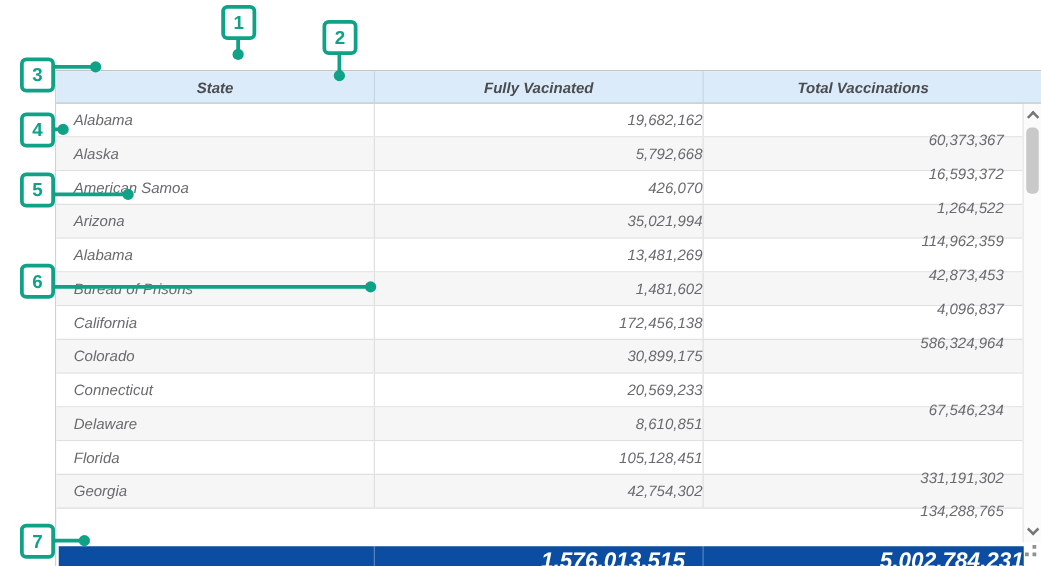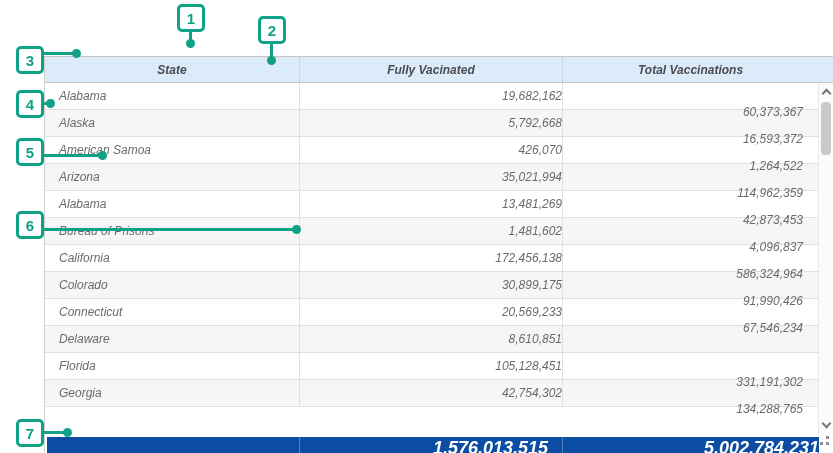--- a/index.html
+++ b/index.html
@@ -164,21 +164,20 @@
       <div class="td td-total">4,096,837</div>
     </div>
     <div class="tr">
       <div class="td td-state">California</div>
       <div class="td td-fully">172,456,138</div>
       <div class="td td-total">586,324,964</div>
     </div>
     <div class="tr">
       <div class="td td-state">Colorado</div>
       <div class="td td-fully">30,899,175</div>
-      <div class="td td-total">91,990,426</div>
     </div>
     <div class="tr">
       <div class="td td-state">Connecticut</div>
       <div class="td td-fully">20,569,233</div>
       <div class="td td-total">67,546,234</div>
     </div>
     <div class="tr">
       <div class="td td-state">Delaware</div>
       <div class="td td-fully">8,610,851</div>
     </div>

